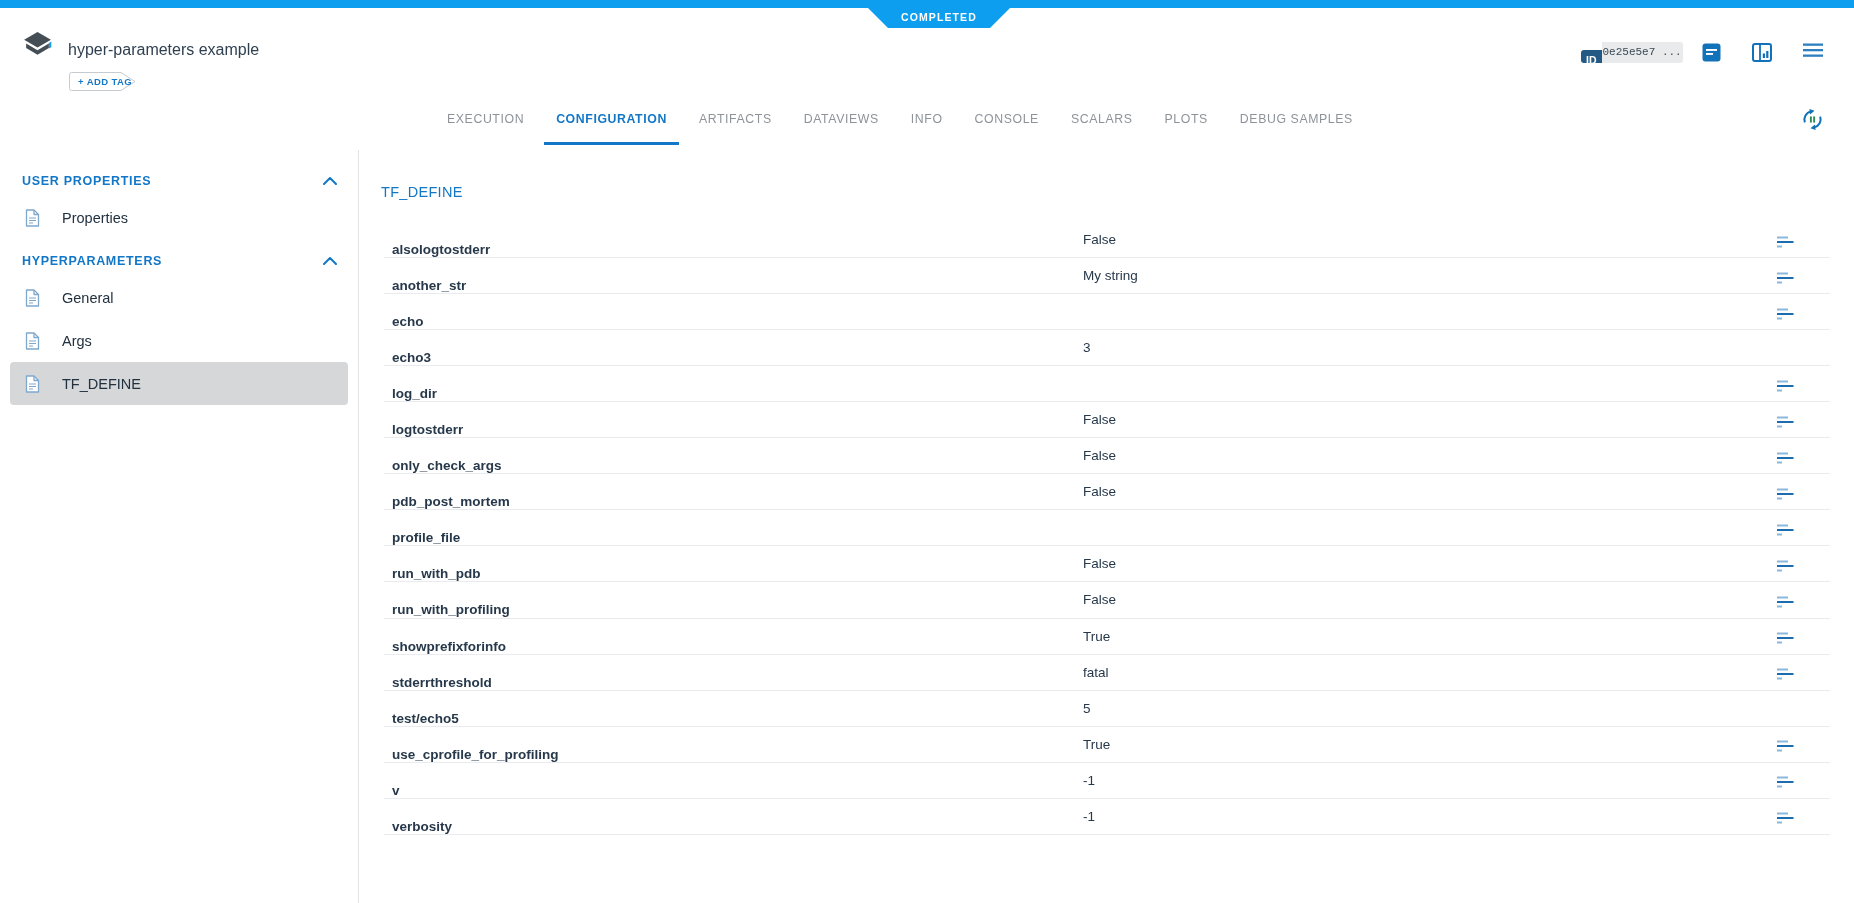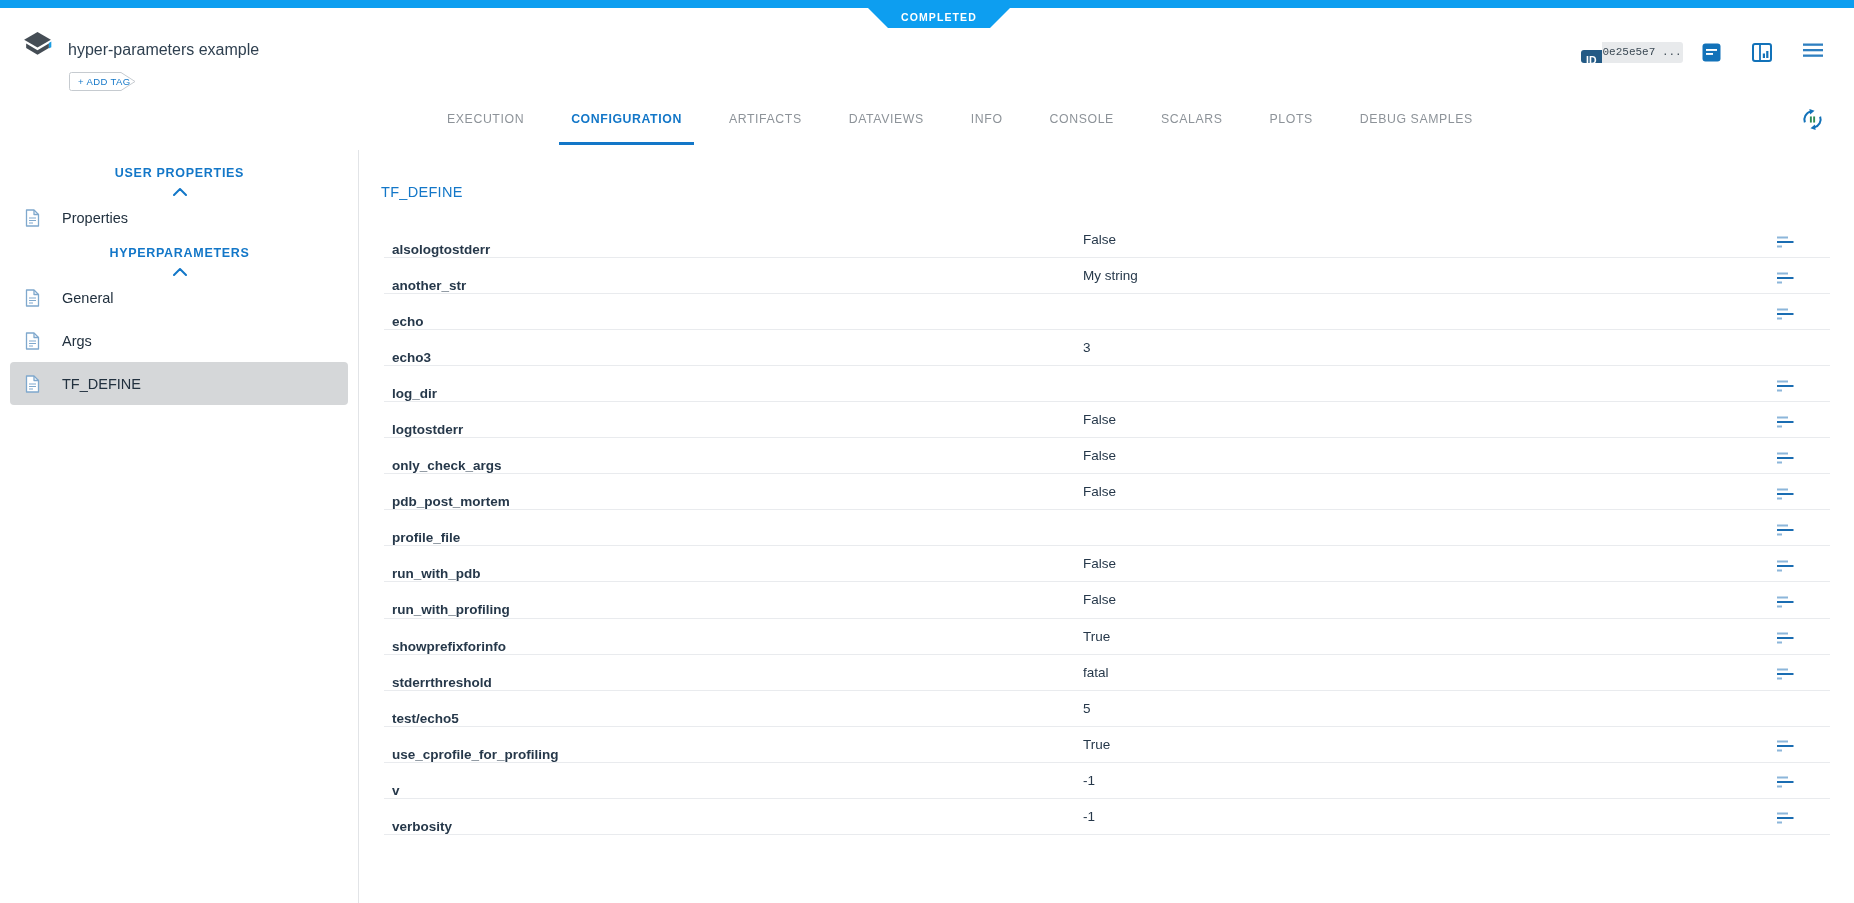--- a/index.html
+++ b/index.html
@@ -27,37 +27,37 @@
   .topbar{position:absolute;left:0;top:0;width:1854px;height:8px;background:var(--topbar-blue);}
   .status-badge{position:absolute;left:868px;top:8px;width:142px;height:20px;background:var(--topbar-blue);
     clip-path:polygon(0 0,100% 0,calc(100% - 20px) 100%,20px 100%);
     color:#fff;font-size:10.5px;font-weight:bold;letter-spacing:1.1px;text-align:center;line-height:19px;}
 
   
   .app-logo{position:absolute;left:21px;top:29px;width:33px;height:33px;}
   .page-title{position:absolute;left:68px;top:41px;font-size:16px;font-weight:500;color:var(--title-dark);}
   .add-tag{position:absolute;left:69px;top:72px;width:68px;height:19px;cursor:pointer;}
   .add-tag svg{position:absolute;left:0;top:0;}
-  .add-tag span{position:absolute;left:9px;top:0;line-height:19px;font-size:9.5px;font-weight:normal;color:var(--accent-blue);letter-spacing:.4px;}
+  .add-tag span{position:absolute;left:9px;top:0;line-height:19px;font-size:9.5px;font-weight:bold;color:var(--accent-blue);letter-spacing:.4px;}
 
   .id-group{position:absolute;left:1581px;top:42px;height:21px;display:flex;}
   .id-label{background:var(--id-badge-bg);color:#fff;font-size:10.5px;font-weight:bold;line-height:21px;padding:0 5px;border-radius:3px 0 0 3px;margin-top:8px;}
   .id-value{background:var(--id-pill-bg);color:#3c4a55;font-family:"Liberation Mono","DejaVu Sans Mono",monospace;font-size:11px;line-height:21px;padding:0 1px;border-radius:0 3px 3px 0;}
   .hd-icon{position:absolute;top:43px;width:22px;height:20px;cursor:pointer;}
 
   
-  .tabs{position:absolute;left:435px;top:96px;height:49px;display:flex;gap:23px;}
+  .tabs{position:absolute;left:435px;top:96px;height:49px;display:flex;gap:8px;}
   .tab{height:49px;display:flex;align-items:center;padding:0 12px;font-size:12.3px;letter-spacing:.6px;color:var(--tab-inactive);cursor:pointer;border-bottom:3px solid transparent;}
   .tab.active{color:var(--accent-blue);font-weight:bold;border-bottom-color:var(--accent-blue);}
   .refresh-btn{position:absolute;left:1799px;top:106px;width:27px;height:27px;cursor:pointer;}
 
   
   .v-divider{position:absolute;left:358px;top:150px;width:1px;height:753px;background:var(--divider);}
   .sidebar{position:absolute;left:0;top:150px;width:358px;padding-top:16px;}
-  .section-header{height:30px;padding:0 21px 0 22px;display:flex;align-items:center;justify-content:space-between;flex-direction:column;}
+  .section-header{height:30px;padding:0 21px 0 22px;display:flex;align-items:center;justify-content:space-between;}
   .section-title{font-size:12.5px;font-weight:bold;color:var(--accent-blue);letter-spacing:.7px;}
   .chev{width:14px;height:8px;cursor:pointer;display:block;}
   .side-items{margin-bottom:7px;}
   .side-item{height:43px;margin:0 10px;padding:0 15px;display:flex;align-items:center;gap:22px;border-radius:4px;cursor:pointer;}
   .side-item.selected{background:var(--selected-bg);}
   .side-label{font-size:14.5px;color:#22313f;}
 
   
   .main-title{position:absolute;left:381px;top:184px;font-size:14.5px;font-weight:500;color:var(--accent-blue);letter-spacing:.3px;}
   .param-table{position:absolute;left:384px;top:222px;width:1446px;}

